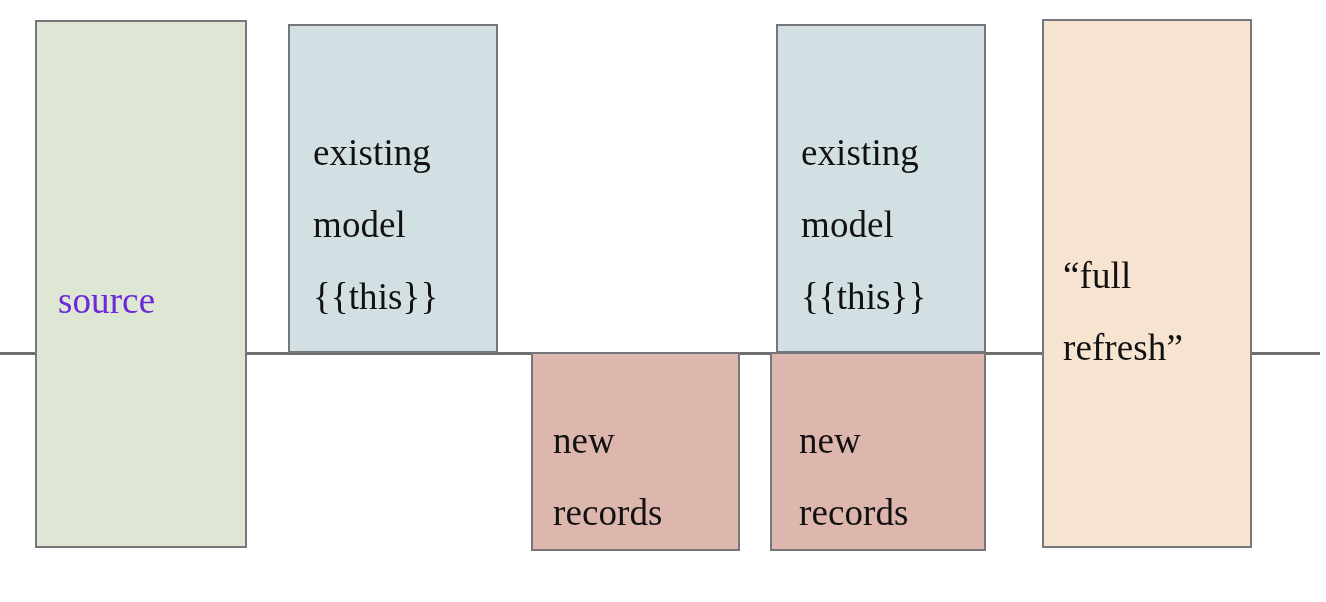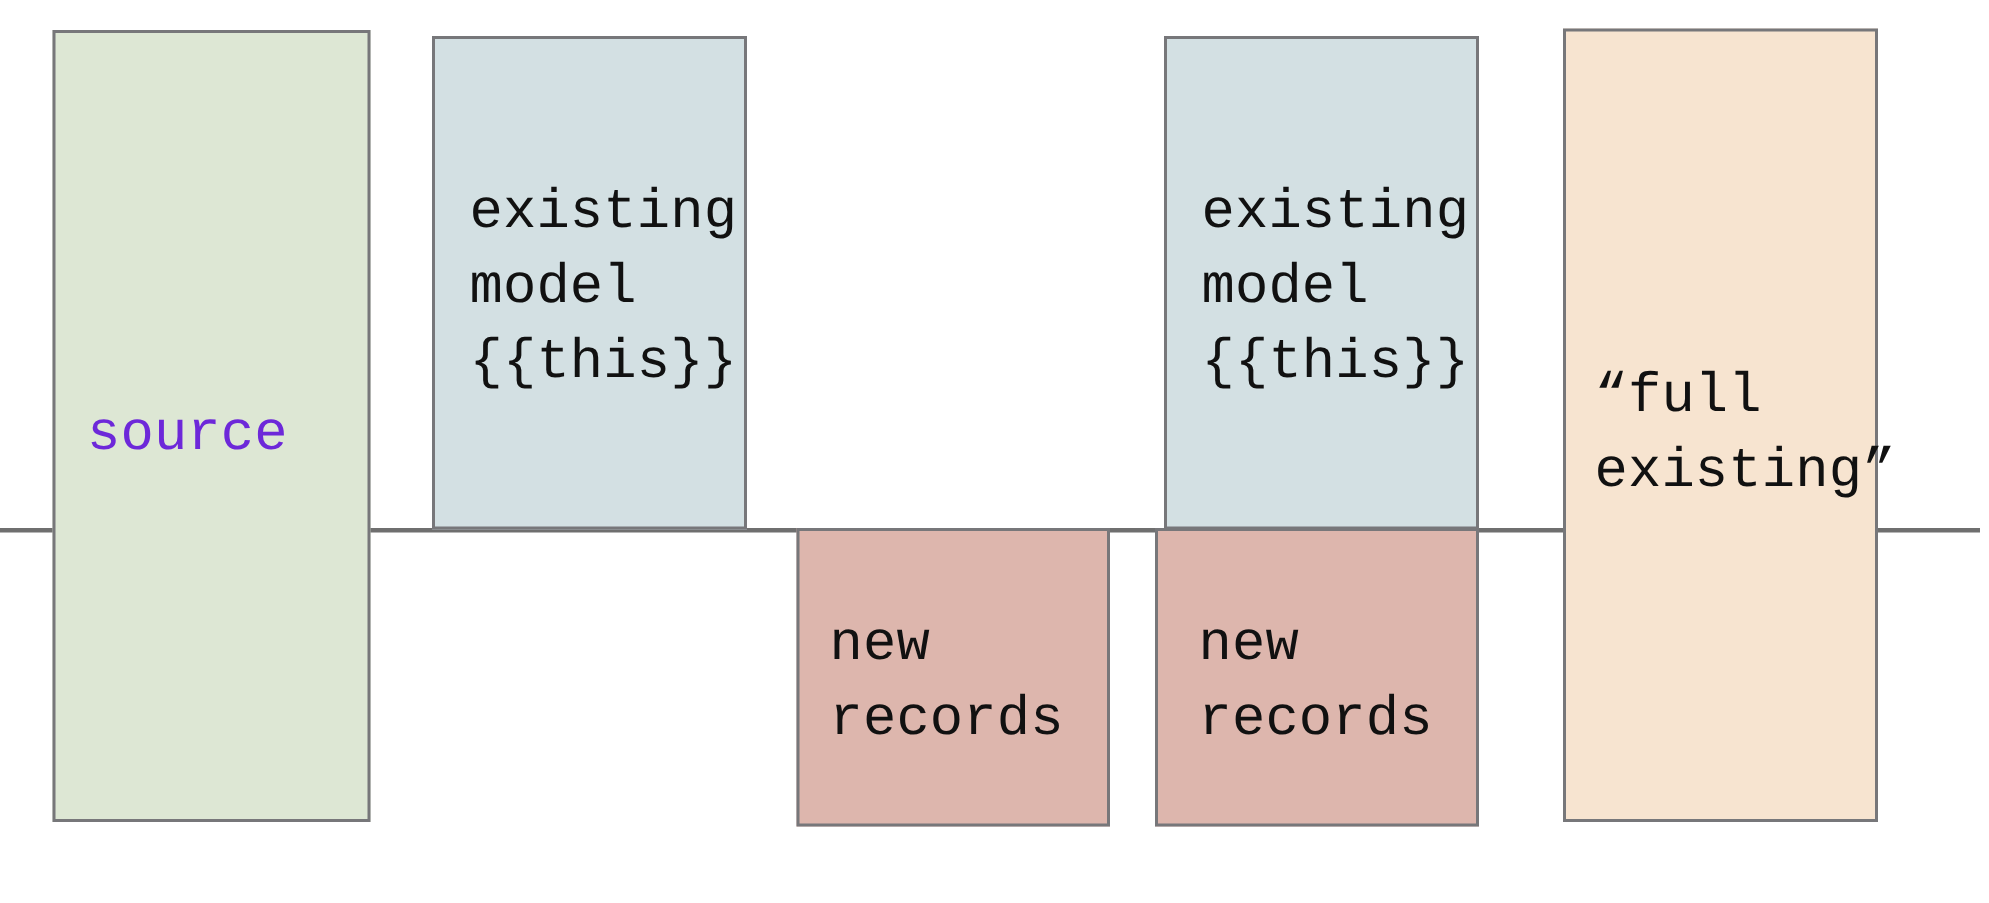--- a/index.html
+++ b/index.html
@@ -24,22 +24,22 @@
   .box {
     position: absolute;
     box-sizing: border-box;
     border: 2px solid #77777a;
     background: #ffffff;
   }
   .box-label {
     position: absolute;
     color: #111111;
     font-size: 37px;
-    line-height: 50px;
-    font-family: Liberation Mono, monospace;
+    line-height: 72px;
+    font-family: Liberation Serif, serif;
     white-space: pre-line;
     letter-spacing: 0.1px;
   }
   .green  { background: #dde7d4; }
   .blue   { background: #d3e0e3; }
   .red    { background: #ddb6ad; }
   .orange { background: #f7e4d0; }
 </style>
 </head>
 <body>
@@ -60,16 +60,16 @@
 records</div>
       <div class="box blue" style="left: 776px; top: 24px; width: 210px; height: 329px; background: rgb(211, 224, 227); border-color: rgb(119, 119, 122);"></div>
       <div class="box-label" style="left: 801px; top: 117px; color: rgb(17, 17, 17);">existing
 model
 {{this}}</div>
       <div class="box red" style="left: 770px; top: 352px; width: 216px; height: 199px; background: rgb(221, 182, 173); border-color: rgb(119, 119, 122);"></div>
       <div class="box-label" style="left: 799px; top: 405px; color: rgb(17, 17, 17);">new
 records</div>
       <div class="box orange" style="left: 1042px; top: 19px; width: 210px; height: 529px; background: rgb(247, 228, 208); border-color: rgb(119, 119, 122);"></div>
       <div class="box-label" style="left: 1063px; top: 240px; color: rgb(17, 17, 17);">“full
-existing”</div>
+refresh”</div>
     </div>
 
 </div>
 
 </body></html>

